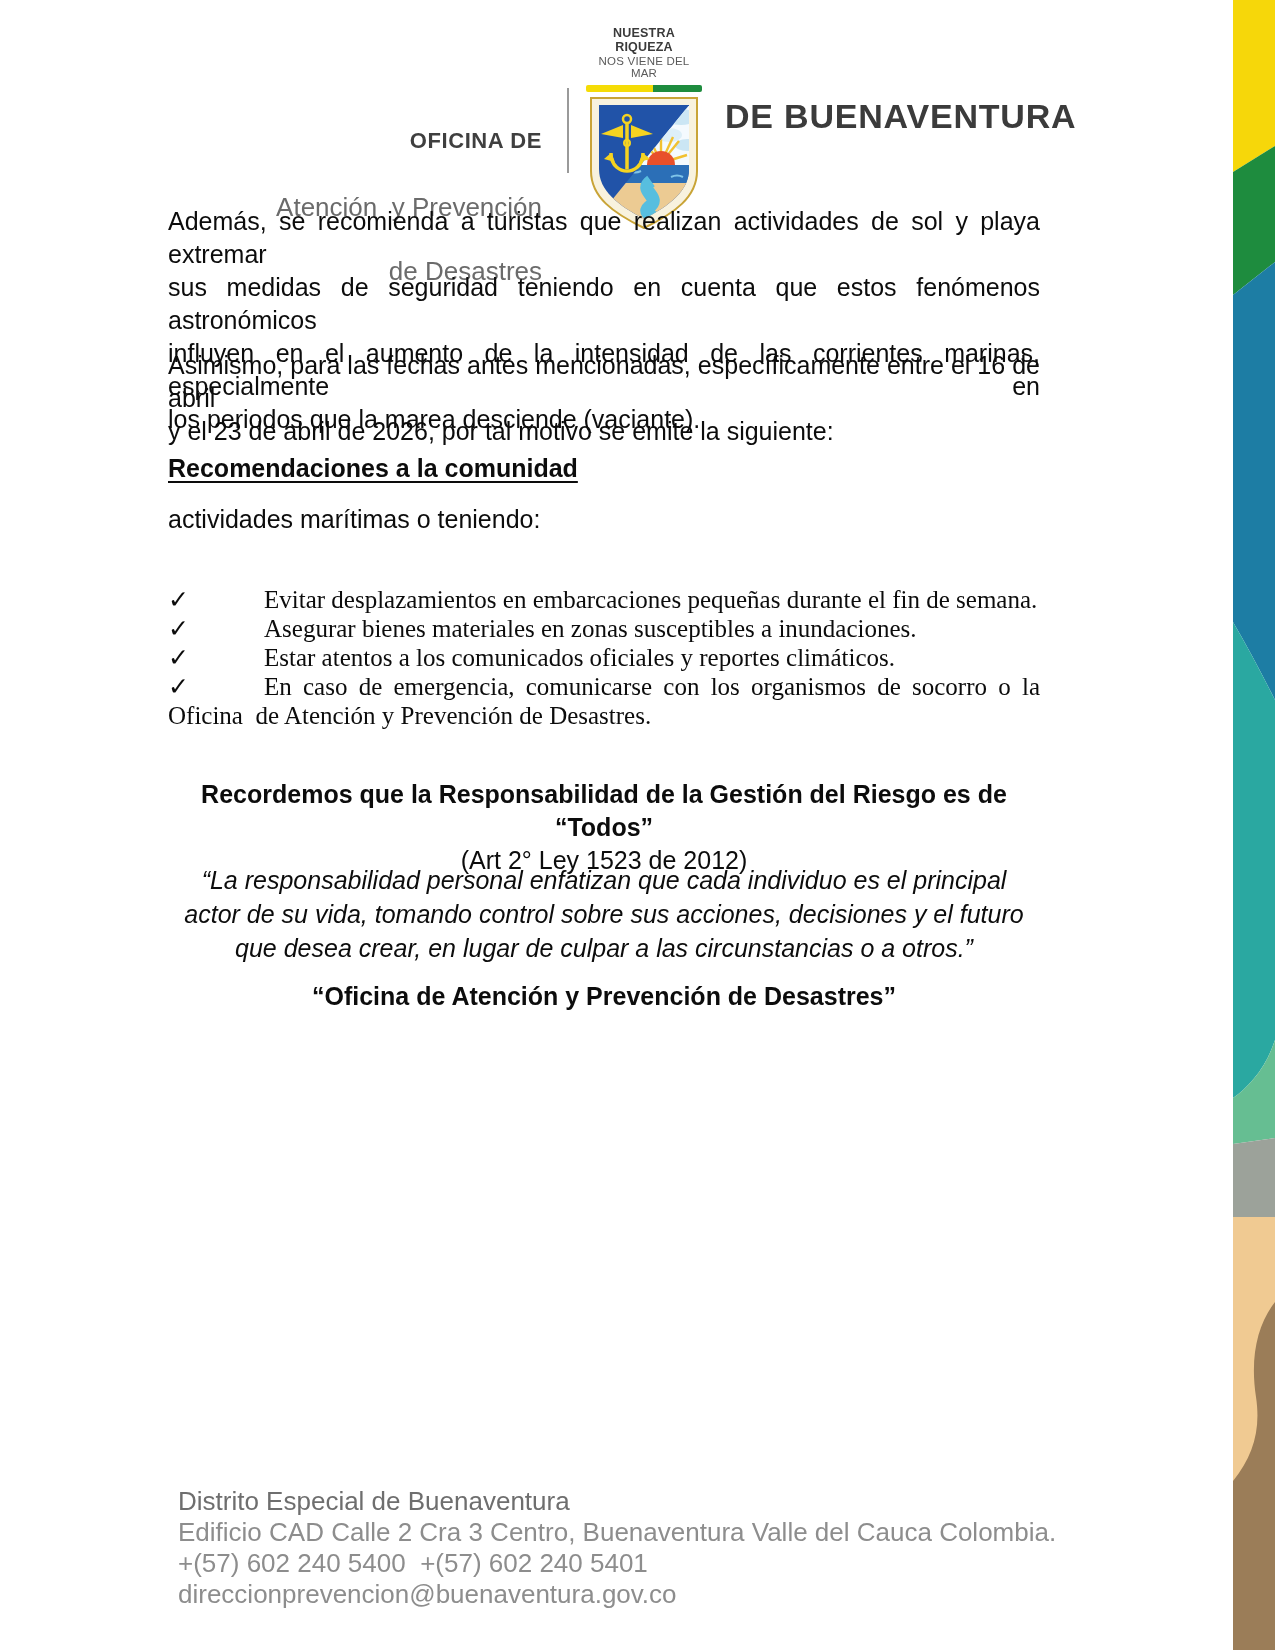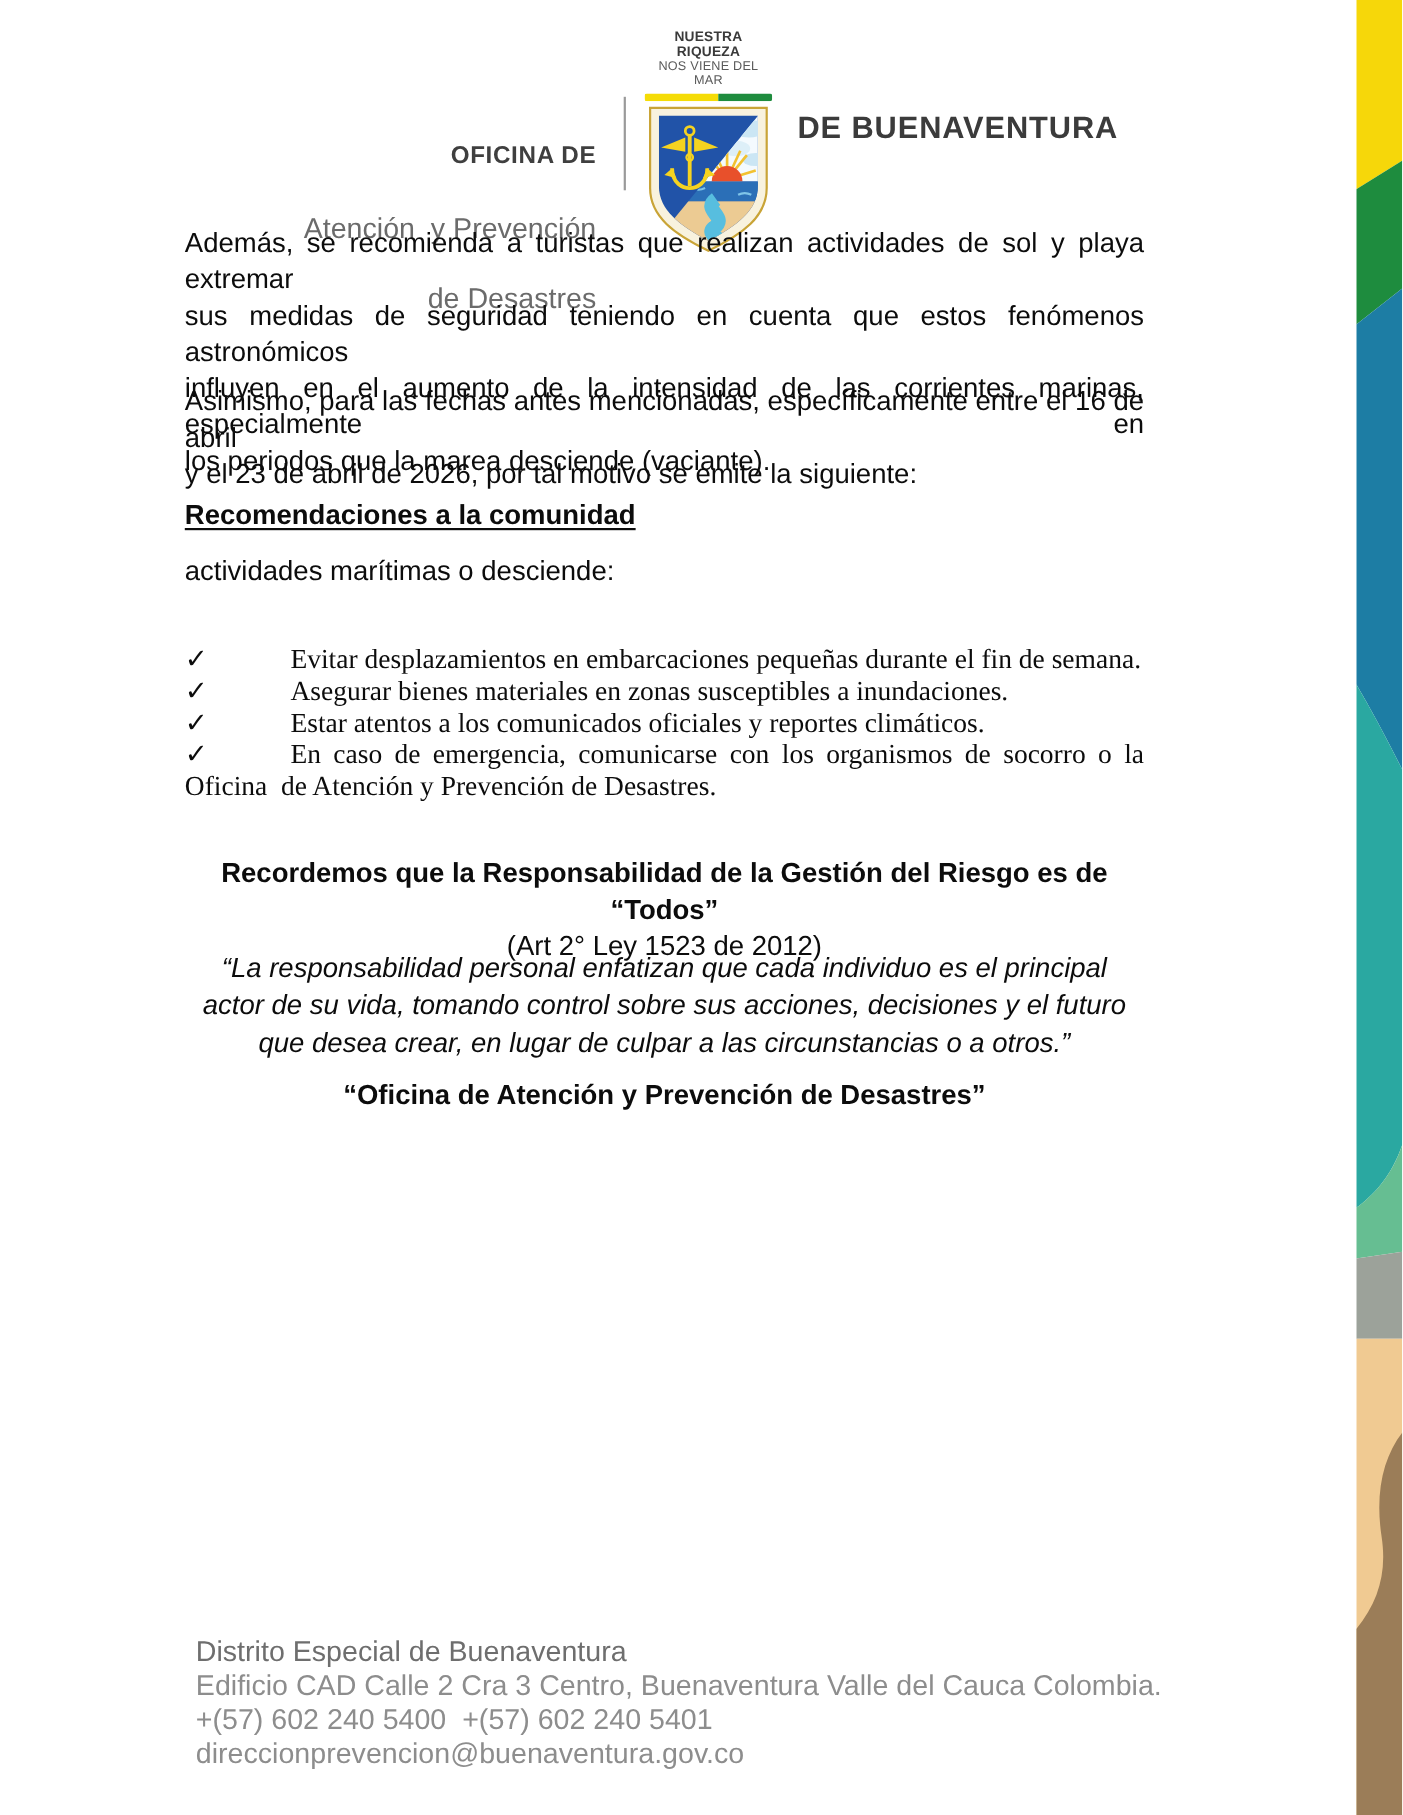--- a/index.html
+++ b/index.html
@@ -22,21 +22,21 @@
   .logo-block { position:absolute; left:586px; top:26px; width:116px; text-align:center; }
   .motto-l1 { font-size:12.5px; font-weight:bold; color:#3a3a3a; letter-spacing:.2px; }
   .motto-l2 { font-size:11.5px; color:#5a5a5a; letter-spacing:.2px; margin-top:1px; }
   .motto-bar { display:flex; height:7px; margin-top:6px; border-radius:2px; overflow:hidden; }
   .motto-bar .seg-y { flex:0 0 58%; }
   .motto-bar .seg-g { flex:1; }
   .shield-svg { display:block; margin:3px auto 0 auto; }
 
   .district-block { position:absolute; left:725px; top:101px; }
   .district-l1 { font-size:28px; color:#656565; letter-spacing:1.5px; line-height:30px; }
-  .district-l2 { font-size:28px; font-weight:bold; color:#3b3b3b; letter-spacing:.8px; line-height:30px; }
+  .district-l2 { font-size:34px; font-weight:bold; color:#3b3b3b; letter-spacing:.8px; line-height:30px; }
 
   
   .content { position:absolute; left:168px; width:872px; font-size:25px; line-height:33px; }
   .jline { text-align:justify; text-align-last:justify; }
   .lline { text-align:left; }
 
   .p1 { top:205px; } .p2 { top:349px; } .p3 { top:503px; }
   .sec-heading {
     top:452px; font-weight:bold;
     text-decoration:underline; text-decoration-thickness:2px; text-underline-offset:4px;
@@ -154,21 +154,21 @@
   </div>
 
   <div class="content p2">
     <div class="jline">Asimismo, para las fechas antes mencionadas, específicamente entre el 16 de abril</div>
     <div class="lline">y el 23 de abril de 2026, por tal motivo se emite la siguiente:</div>
   </div>
 
   <div class="content sec-heading">Recomendaciones a la comunidad</div>
 
   <div class="content p3">
-    <div class="lline">actividades marítimas o desciende:</div>
+    <div class="lline">actividades marítimas o teniendo:</div>
   </div>
 
   <div class="content checklist">
     <div class="crow">
       <span class="mark">✓</span><span>Evitar desplazamientos en embarcaciones pequeñas durante el fin de semana.</span>
     </div>
     <div class="crow">
       <span class="mark">✓</span><span>Asegurar bienes materiales en zonas susceptibles a inundaciones.</span>
     </div>
     <div class="crow">

